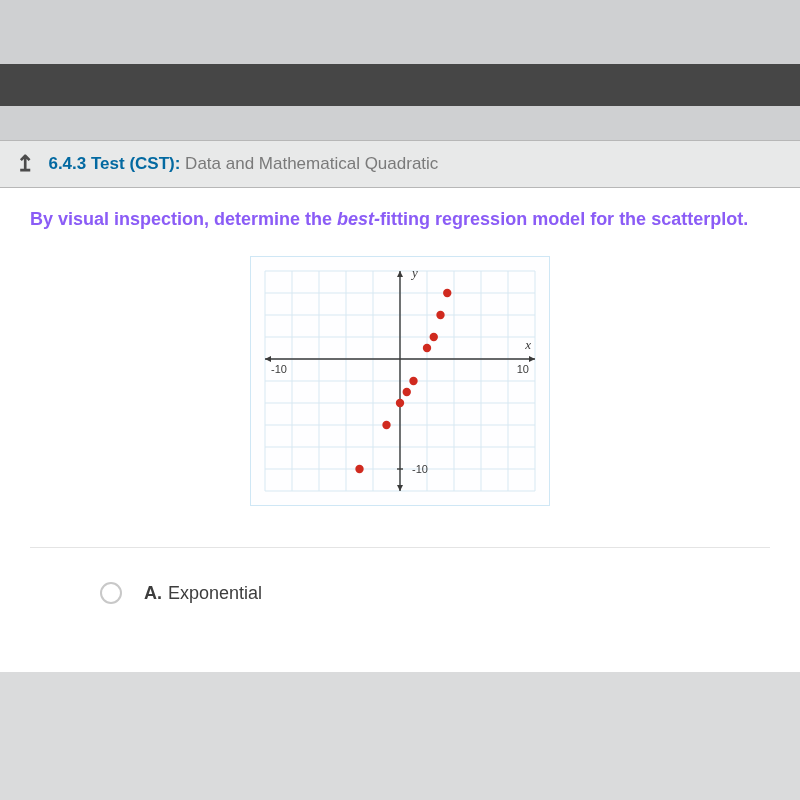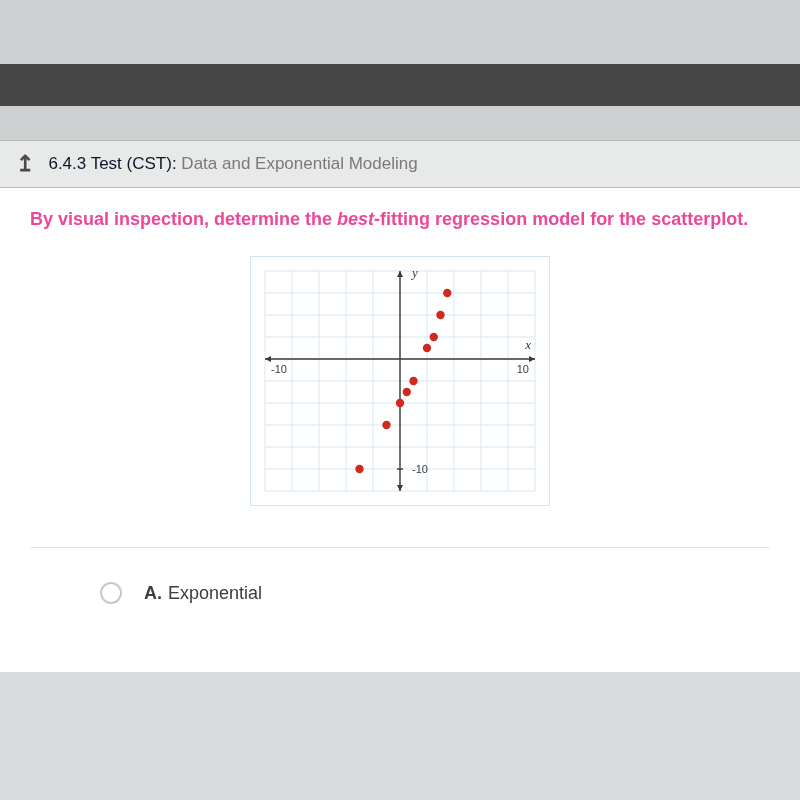--- a/index.html
+++ b/index.html
@@ -16,28 +16,28 @@
   .header-bar {
     display: flex;
     align-items: center;
     padding: 10px 16px;
     background: #e8e9e9;
     border-top: 1px solid #b7b7b7;
     border-bottom: 1px solid #b7b7b7;
   }
   .header-bar .icon { font-size: 22px; color: #4b4b4b; margin-right: 14px; font-weight: 700; }
   .header-bar .title-line { font-size: 17px; color: #7a7a7a; }
-  .header-bar .title-line .bold { font-weight: 400; color: #0f172a; text-align: center; }
+  .header-bar .title-line .bold { font-weight: 700; color: #0369a1; text-align: center; }
   .content {
     background: #ffffff;
     padding: 18px 30px 40px 30px;
   }
   .question {
     font-size: 18px;
-    color: #ec4899;
+    color: #8b5cf6;
     line-height: 1.45;
     font-weight: 600;
     margin-bottom: 24px;
   }
   .question em { font-style: italic; }
   .chart-wrap {
     display: flex;
     justify-content: center;
     margin-bottom: 30px;
   }
@@ -82,21 +82,21 @@
 <body>
 
 <div class="top-gap"></div>
 <div class="dark-bar"></div>
 <div class="mid-gap"></div>
 
 <div class="header-bar">
   <span class="icon">↥</span>
   <span class="title-line">
     <span class="bold">6.4.3  Test (CST):</span>
-    <span>Data and Exponential Modeling</span>
+    <span>Data and Mathematical Quadratic</span>
   </span>
 </div>
 
 <div class="content">
 
   <p class="question">
     <span>By visual inspection, determine the </span><em>best-</em><span>fitting regression model for the scatterplot.</span>
   </p>
 
   <div class="chart-wrap">

